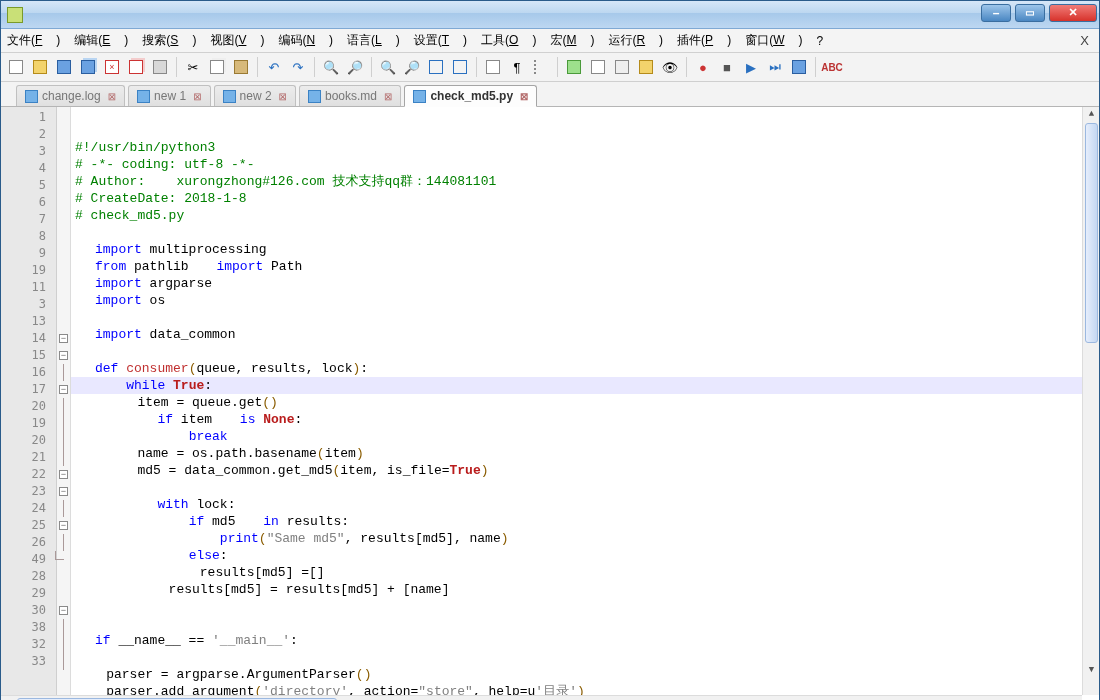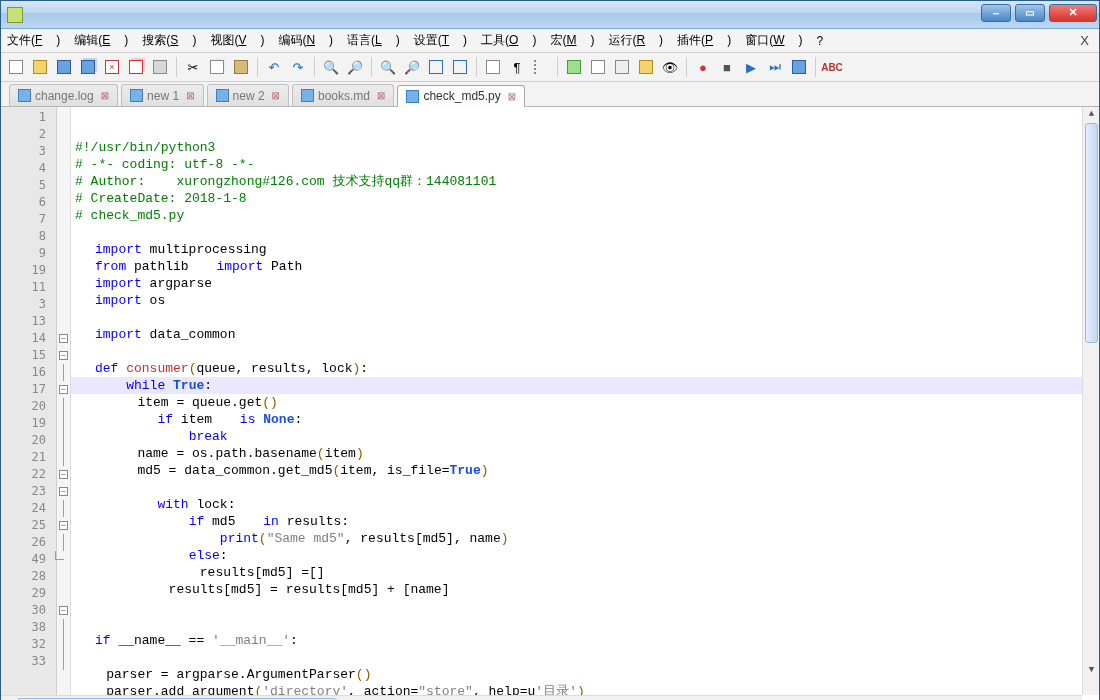--- a/index.html
+++ b/index.html
@@ -35,48 +35,48 @@
 
   
   .toolbar { display:flex; flex-wrap:nowrap; align-items:center; gap:2px;
     padding: 3px 4px; background:#f3f3f3; border-bottom:1px solid #cfcfcf;}
   .tbtn { width:22px; height:22px; display:flex; align-items:center; justify-content:center;
     border:1px solid transparent; border-radius:2px; cursor:default; font-size:13px;}
   .sep { width:1px; height:20px; background:#cfcfcf; margin:0 3px; }
   .rect { width:14px; height:14px; display:inline-block; }
 
   
-  .tabstrip { display:flex; background:#f3f3f3; border-bottom:1px solid #b5b5b5; padding: 2px 8px 0;}
+  .tabstrip { display:flex; align-items:flex-end; background:#f3f3f3; border-bottom:1px solid #b5b5b5; padding: 2px 15px 0;}
   .tab { display:flex; align-items:center; gap:4px; padding:3px 8px;
     background:linear-gradient(180deg,#ececec 0%,#e0e0e0 100%);
     border:1px solid #c0c0c0; border-bottom:none;
     border-radius:3px 3px 0 0; margin-right:3px; color:#777;
     font-family:"Microsoft YaHei", sans-serif; font-size:12px; position:relative;}
-  .tab.current { background:#fdfdfd; color:#333; border-color:#a5a5a5; border-bottom:1px solid #fdfdfd; top:1px;}
+  .tab.current { background:#fdfdfd; color:#333; border-color:#a5a5a5; border-bottom:1px solid #fdfdfd; top:1px;font-weight:bold;}
   .tab .ficon { width:13px; height:13px; background:#75b2e8; border:1px solid #3b82c4; display:inline-block;}
   .tab .xclose { color:#b36a6a; font-size:10px; margin-left:3px;}
 
   
   .editor-wrap { display:flex; position:relative; height:588px; }
   .gutter { width:56px; background:#e8e8e8; border-right:1px solid #cfcfcf; padding-top:2px; text-align:right;}
   .gutter .ln { height:17px; line-height:17px; color:#888; padding-right:10px; font-family:Consolas,monospace; font-size:12px;}
   .fold-margin { width:14px; background:#f5f5f5; border-right:1px solid #dcdcdc; padding-top:2px;}
   .fold-margin .fm { height:17px; display:flex; align-items:center; justify-content:center;}
   .fm .box { width:9px; height:9px; border:1px solid #8a8a8a; background:#fff; font-size:9px;
     line-height:7px; text-align:center; color:#666;}
   .fm .vbar { width:1px; height:17px; background:#a99;}
   .fm .corner { width:9px; height:9px; border-left:1px solid #a99; border-bottom:1px solid #a99; position:relative; left:-4px; top:-4px;}
 
   .code { flex:1; font-family:Consolas,"Courier New",monospace; font-size:13px;
     padding-top:2px; white-space:pre; position:relative; overflow:hidden;}
   .code .row { height:17px; line-height:17px; padding-left:4px;}
   .hl { background:#e9e8ff; }
   .c-comment{ color:#008000; }
   .c-kw{ color:#0000ff;margin-left:20px; }
-  .c-const{ color:#1d4ed8; font-weight:bold;}
+  .c-const{ color:#b91c1c; font-weight:bold;}
   .c-str{ color:#808080; }
   .c-def{ color:#c03030; }
   .c-paren{ color:#8a5c00;}
 
   .vscroll { position:absolute; right:0; top:0; width:17px; height:100%;
     background:#f1f1f1; border-left:1px solid #dcdcdc;}
   .vscroll .thumb { position:absolute; top:16px; left:2px; width:13px; height:220px;
     background:linear-gradient(90deg,#e6eefc,#c3d7f2); border:1px solid #9bb8e0; border-radius:3px;}
   .vscroll .arr{ position:absolute; left:1px; width:15px; height:15px; font-size:9px; color:#555;
     text-align:center; line-height:15px;}

